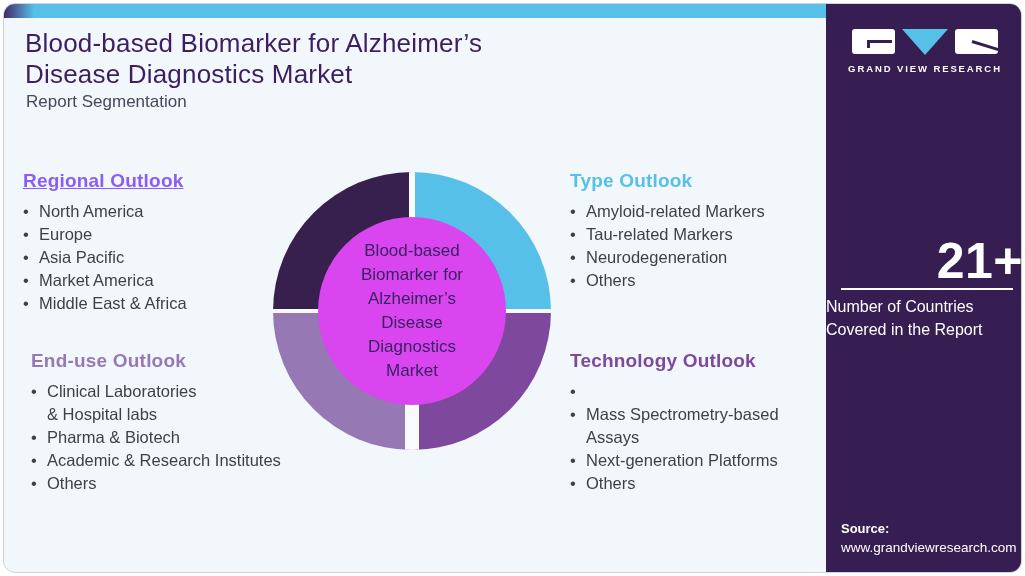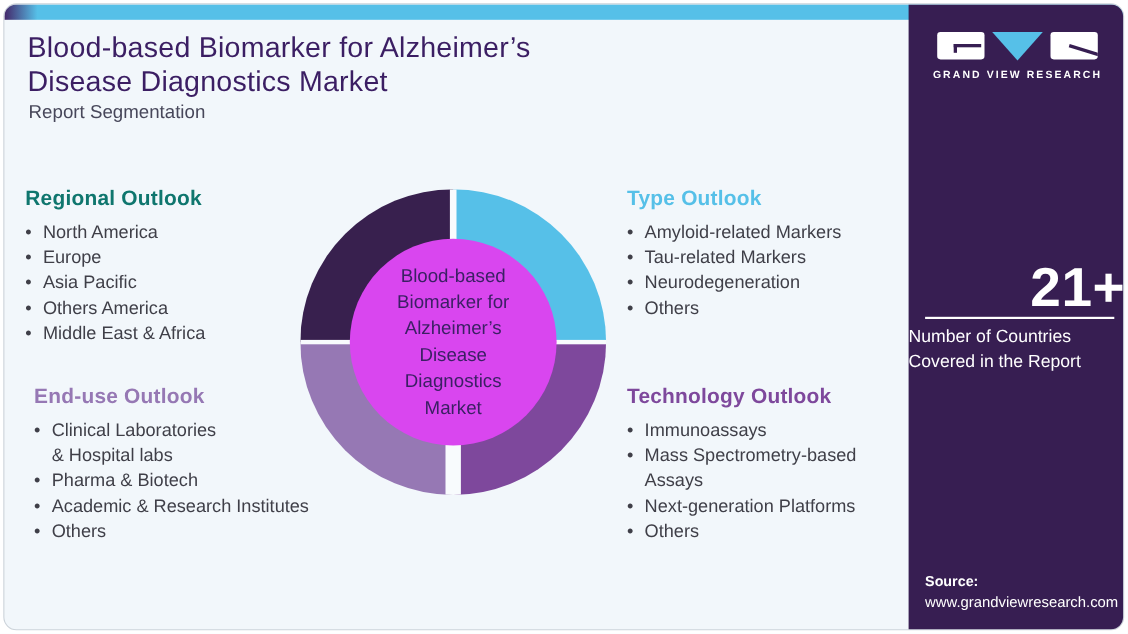--- a/index.html
+++ b/index.html
@@ -25,21 +25,21 @@
     position:absolute; left:22px; top:88px; font-size:17px; color:#47475a;
   }
 
   
   .quad { position:absolute; width:265px; }
   .quad-regional   { left:19px;  top:165px; }
   .quad-enduse     { left:27px;  top:345px; }
   .quad-type       { left:566px; top:165px; }
   .quad-technology { left:566px; top:345px; }
   .quad h3 { font-size:19px; font-weight:bold; line-height:24px; margin-bottom:7px; letter-spacing:0.2px; }
-  .quad-regional  h3 { color:#0f766e; }
+  .quad-regional  h3 { color:#8b5cf6;text-decoration:underline; }
   .quad-enduse    h3 { color:#9678b4; }
   .quad-type      h3 { color:#56c0e8; }
   .quad-technology h3 { color:#7e489c; }
   .quad ul { list-style:none; }
   .quad li { display:flex; align-items:flex-start; font-size:16.5px; line-height:23px; color:#3f3f48; }
   .quad li .bullet { width:16px; flex:0 0 16px; color:#3f3f48; }
   .quad li .item-text { white-space:pre-line; }
 
   
   .donut { position:absolute; left:269px; top:168px; width:278px; height:278px; }
@@ -112,21 +112,21 @@
         <li>
             <span class="bullet">•</span>
             <span class="item-text">Europe</span>
           </li>
         <li>
             <span class="bullet">•</span>
             <span class="item-text">Asia Pacific</span>
           </li>
         <li>
             <span class="bullet">•</span>
-            <span class="item-text">Others America</span>
+            <span class="item-text">Market America</span>
           </li>
         <li>
             <span class="bullet">•</span>
             <span class="item-text">Middle East &amp; Africa</span>
           </li>
       </ul>
     </div>
 
     <div class="quad quad-enduse">
       <h3>End-use Outlook</h3>
@@ -171,21 +171,20 @@
             <span class="item-text">Others</span>
           </li>
       </ul>
     </div>
 
     <div class="quad quad-technology">
       <h3>Technology Outlook</h3>
       <ul>
         <li>
             <span class="bullet">•</span>
-            <span class="item-text">Immunoassays</span>
           </li>
         <li>
             <span class="bullet">•</span>
             <span class="item-text">Mass Spectrometry-based
 Assays</span>
           </li>
         <li>
             <span class="bullet">•</span>
             <span class="item-text">Next-generation Platforms</span>
           </li>

